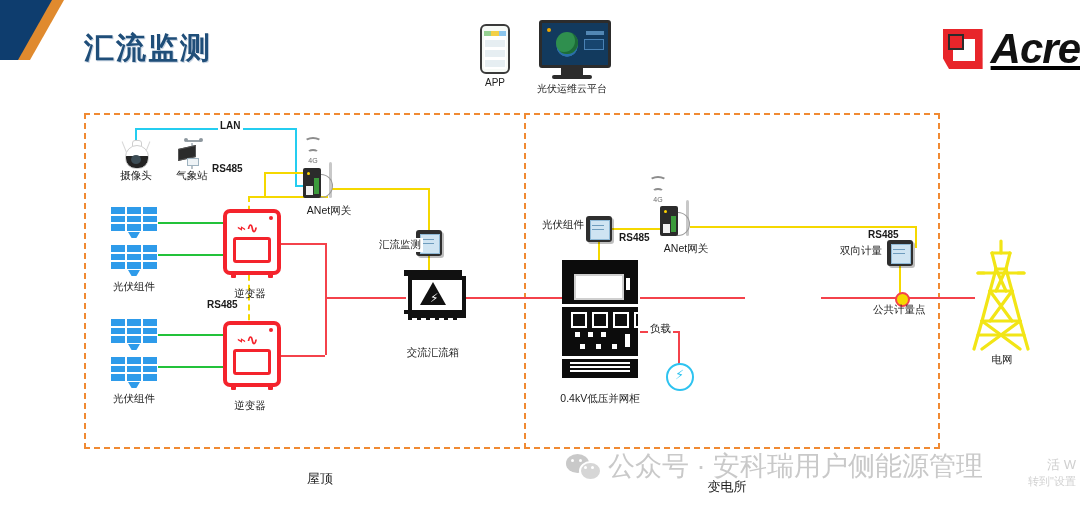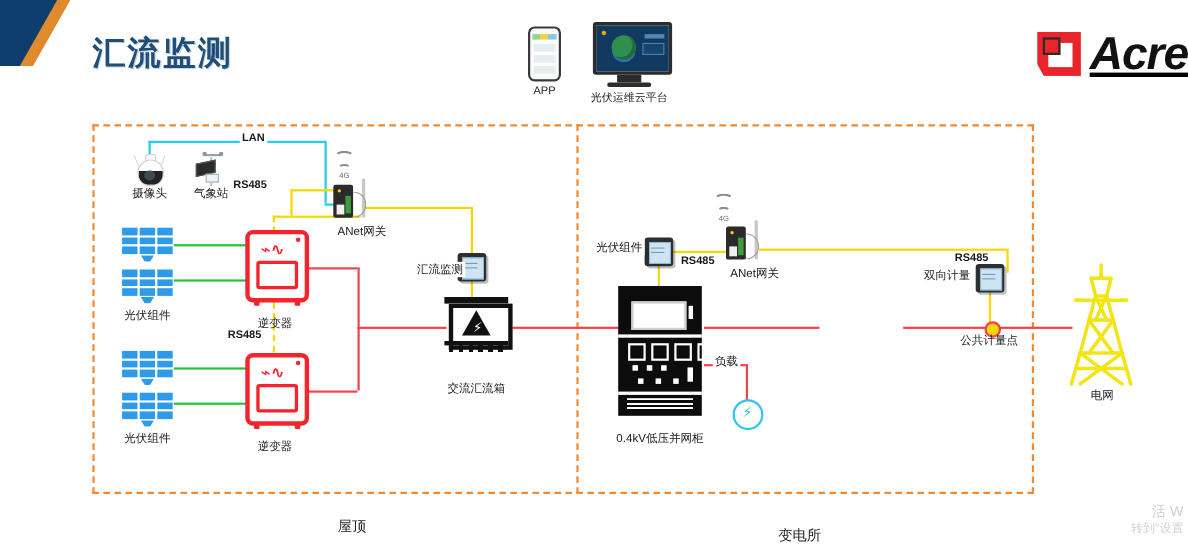--- a/index.html
+++ b/index.html
@@ -562,19 +562,30 @@
           <path d="M22 52 L44 82 M44 52 L22 82"></path>
           <path d="M14 82 L6 110 M52 82 L60 110"></path>
           <path d="M14 82 L52 110 M52 82 L14 110"></path>
           <path d="M10 96 L56 96"></path>
         </g>
       </svg>
     </div>
     <div class="lbl" style="margin-top:2px;margin-left:-4px;">电网</div>
   </div>
 
+  <div class="wm">
+    <span class="wc">
+      <i class="b1"></i>
+        <i class="b2"></i>
+      <i class="e" style="left:5px;top:5px;"></i>
+        <i class="e" style="left:13px;top:5px;"></i>
+      <i class="e" style="left:18px;top:12px;"></i>
+        <i class="e" style="left:25px;top:12px;"></i>
+    </span>
+    <span>公众号 · 安科瑞用户侧能源管理</span>
+  </div>
 
   <div class="overlay-note">
     <div>活 W</div>
     <div class="n2">转到"设置</div>
   </div>
 
 </div>
 
 </body></html>

